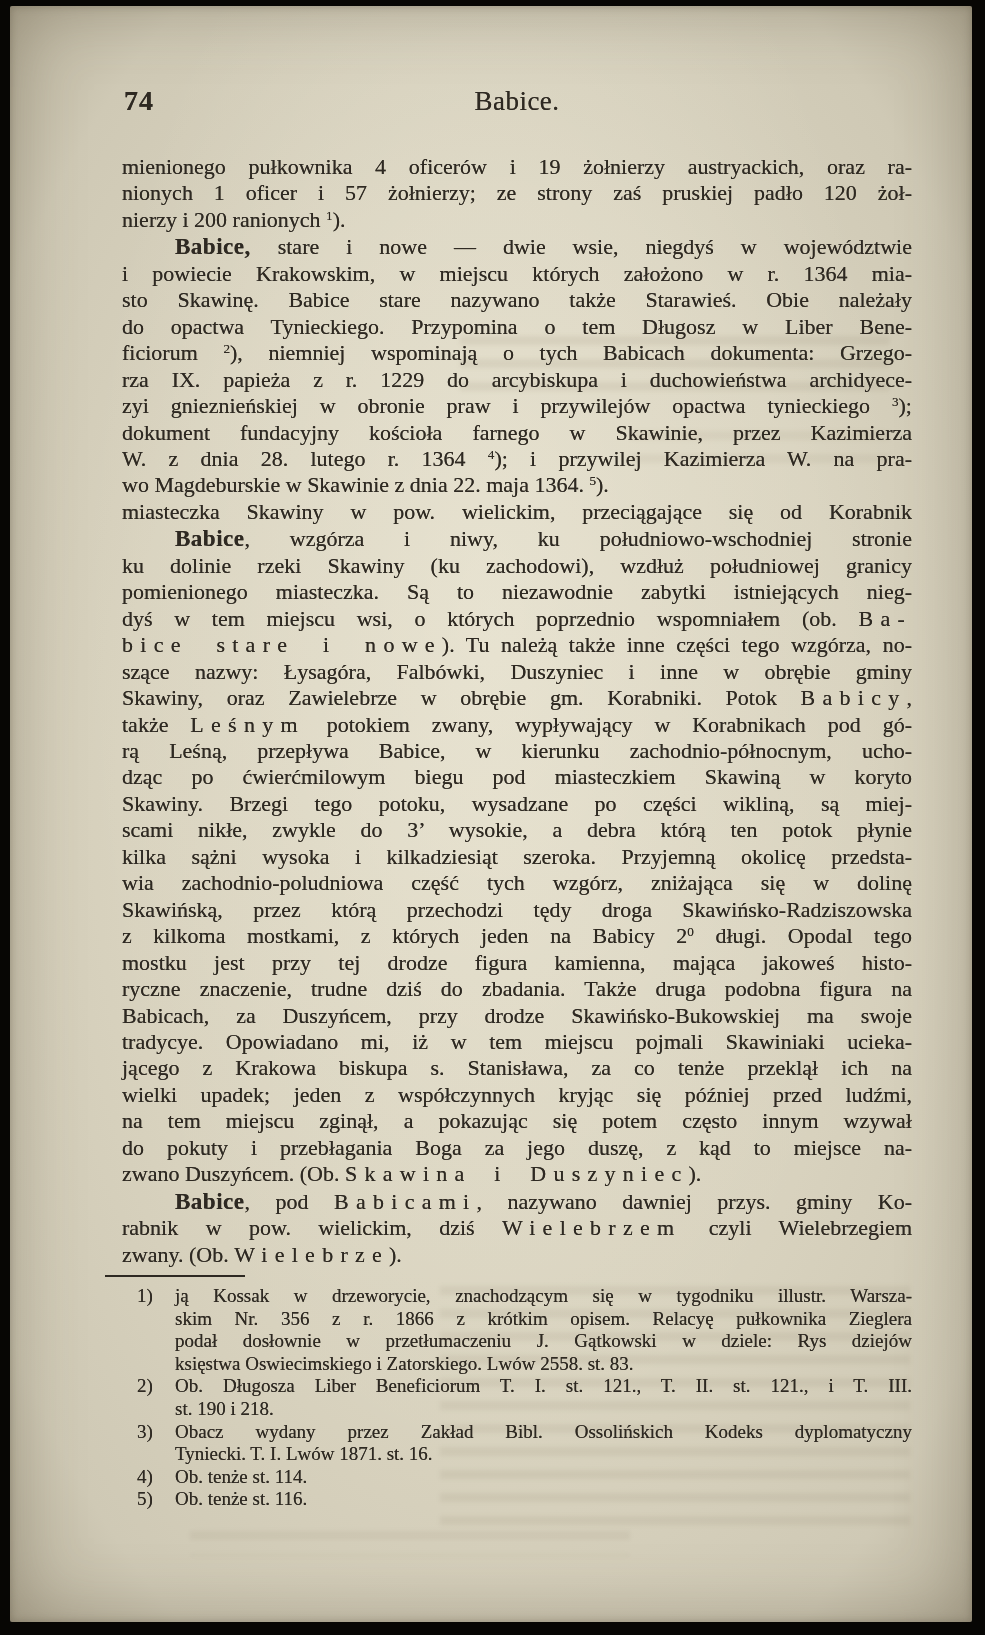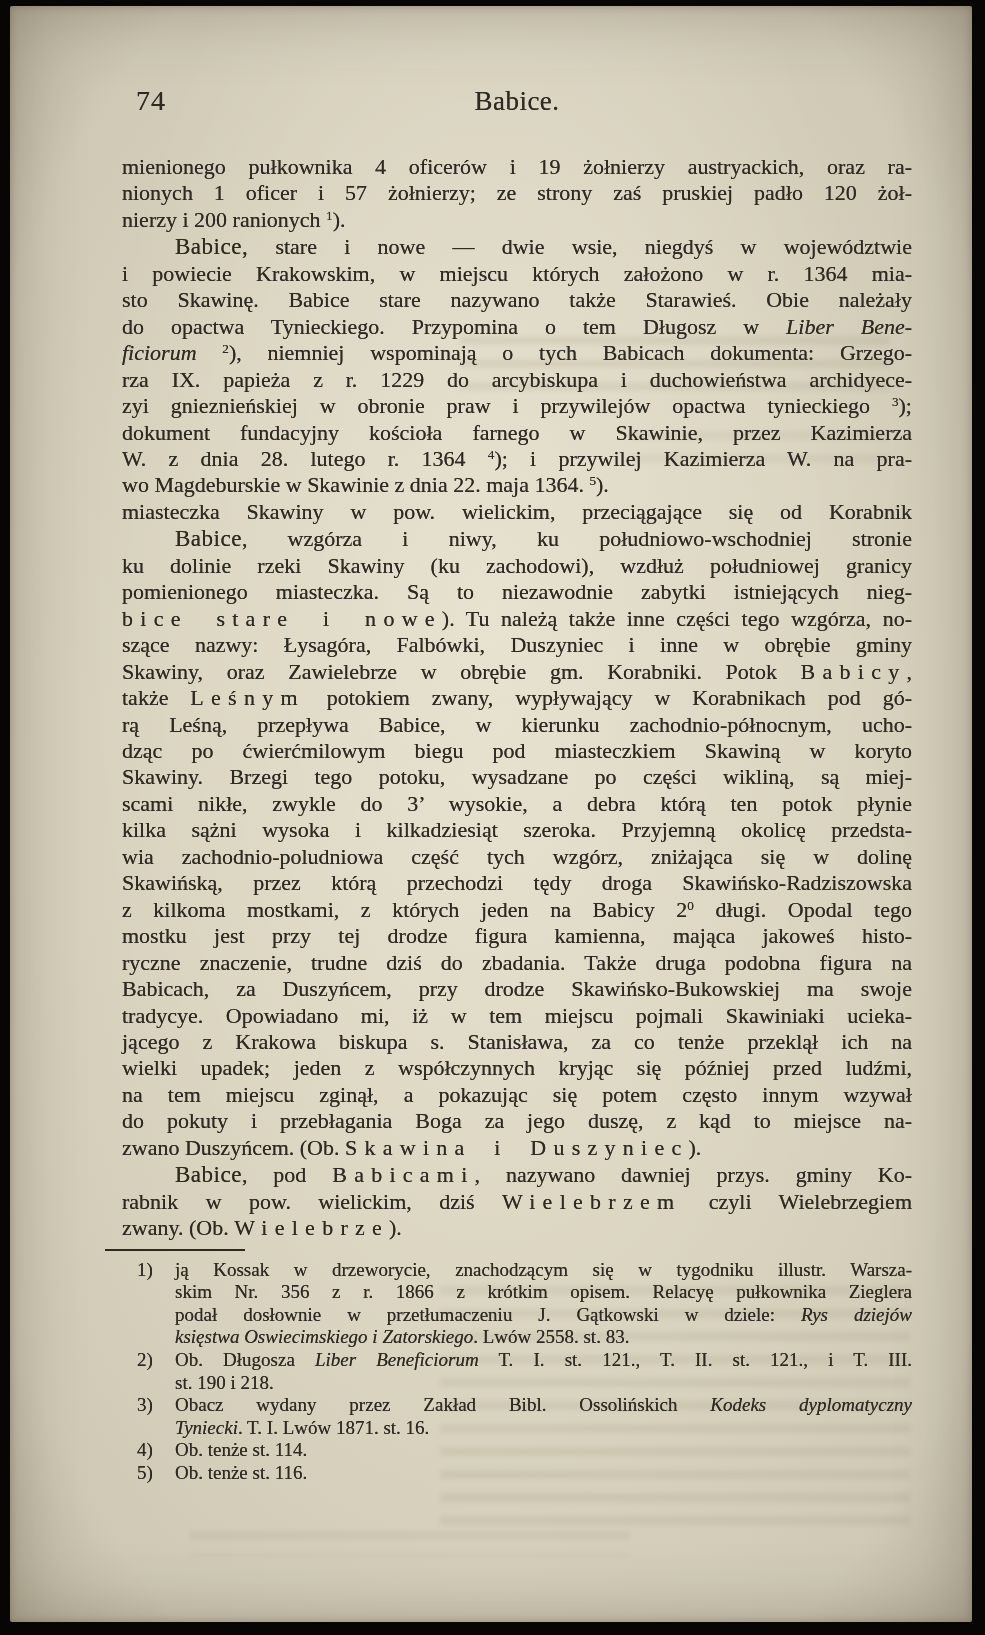--- a/index.html
+++ b/index.html
@@ -23,29 +23,29 @@
   .ghost { position:absolute; opacity:.55; filter:blur(2.2px); pointer-events:none; }
   .g-lines {
     background:repeating-linear-gradient(180deg,
       rgba(128,116,92,.20) 0px, rgba(128,116,92,.20) 9px,
       rgba(216,210,190,0) 9px, rgba(216,210,190,0) 23px);
   }
   .content { position:absolute; left:112px; top:79px; width:790px; color:var(--ink,#2e2922); }
   .content, .content * { text-shadow:0 0 .6px rgba(46,41,34,.8); }
 
   .pagehead { position:relative; height:32px; }
-  .pageno { position:absolute; left:14px; top:0; font-size:28px; font-weight:normal; letter-spacing:1px; }
+  .pageno { position:absolute; left:2px; top:0; font-size:28px; font-weight:bold; letter-spacing:1px; }
   .runtitle { position:absolute; left:0; right:0; top:1px; text-align:center; font-size:27px; letter-spacing:.5px; }
 
   .bodytext { margin-top:37px; font-size:22px; line-height:26.45px; }
   .line { text-align:justify; text-align-last:justify; }
   .line.last { text-align-last:left; }
   .line.indent { text-indent:53px; }
-  .b  { font-weight:normal; font-size:1.05em; letter-spacing:.02em; }
-  .i  { font-style:italic; }
+  .b  { font-weight:bold; font-size:1.05em; letter-spacing:.02em; }
+  .i  { }
   .sp { letter-spacing:.33em; word-spacing:.45em; }
   sup { font-size:.6em; line-height:0; vertical-align:.55em; letter-spacing:0; }
 
   .fnrule { margin-top:7px; margin-left:-17px; width:140px; height:0;
             border-top:2.6px solid var(--ink,#2e2922); }
   .footnotes { margin-top:8px; font-size:19px; line-height:22.6px; }
   .fn { display:flex; }
   .fn-num { flex:0 0 38px; margin-left:15px; }
   .fn-body { flex:1 1 auto; min-width:0; }
 </style>
@@ -83,20 +83,21 @@
             <div class="line"><span>zyi gnieznieńskiej w obronie praw i przywilejów opactwa tynieckiego </span><sup>3</sup><span>);</span></div>
             <div class="line"><span>dokument fundacyjny kościoła farnego w Skawinie, przez Kazimierza</span></div>
             <div class="line"><span>W. z dnia 28. lutego r. 1364 </span><sup>4</sup><span>); i przywilej Kazimierza W. na pra-</span></div>
             <div class="line last"><span>wo Magdeburskie w Skawinie z dnia 22. maja 1364. </span><sup>5</sup><span>).</span></div>
           </div>
           <div>
             <div class="line"><span>miasteczka Skawiny w pow. wielickim, przeciągające się od Korabnik</span></div>
             <div class="line indent"><span class="b">Babice</span><span>, wzgórza i niwy, ku południowo-wschodniej stronie</span></div>
             <div class="line"><span>ku dolinie rzeki Skawiny (ku zachodowi), wzdłuż południowej granicy</span></div>
             <div class="line"><span>pomienionego miasteczka. Są to niezawodnie zabytki istniejących nieg-</span></div>
+            <div class="line"><span>dyś w tem miejscu wsi, o których poprzednio wspomniałem (ob. </span><span class="sp">Ba-</span></div>
             <div class="line"><span class="sp">bice stare i nowe</span><span>). Tu należą także inne części tego wzgórza, no-</span></div>
             <div class="line"><span>szące nazwy: Łysagóra, Falbówki, Duszyniec i inne w obrębie gminy</span></div>
             <div class="line"><span>Skawiny, oraz Zawielebrze w obrębie gm. Korabniki. Potok </span><span class="sp">Babicy</span><span>,</span></div>
             <div class="line"><span>także </span><span class="sp">Leśnym</span><span> potokiem zwany, wypływający w Korabnikach pod gó-</span></div>
             <div class="line"><span>rą Leśną, przepływa Babice, w kierunku zachodnio-północnym, ucho-</span></div>
             <div class="line"><span>dząc po ćwierćmilowym biegu pod miasteczkiem Skawiną w koryto</span></div>
             <div class="line"><span>Skawiny. Brzegi tego potoku, wysadzane po części wikliną, są miej-</span></div>
             <div class="line"><span>scami nikłe, zwykle do 3’ wysokie, a debra którą ten potok płynie</span></div>
             <div class="line"><span>kilka sążni wysoka i kilkadziesiąt szeroka. Przyjemną okolicę przedsta-</span></div>
             <div class="line"><span>wia zachodnio-poludniowa część tych wzgórz, zniżająca się w dolinę</span></div>

